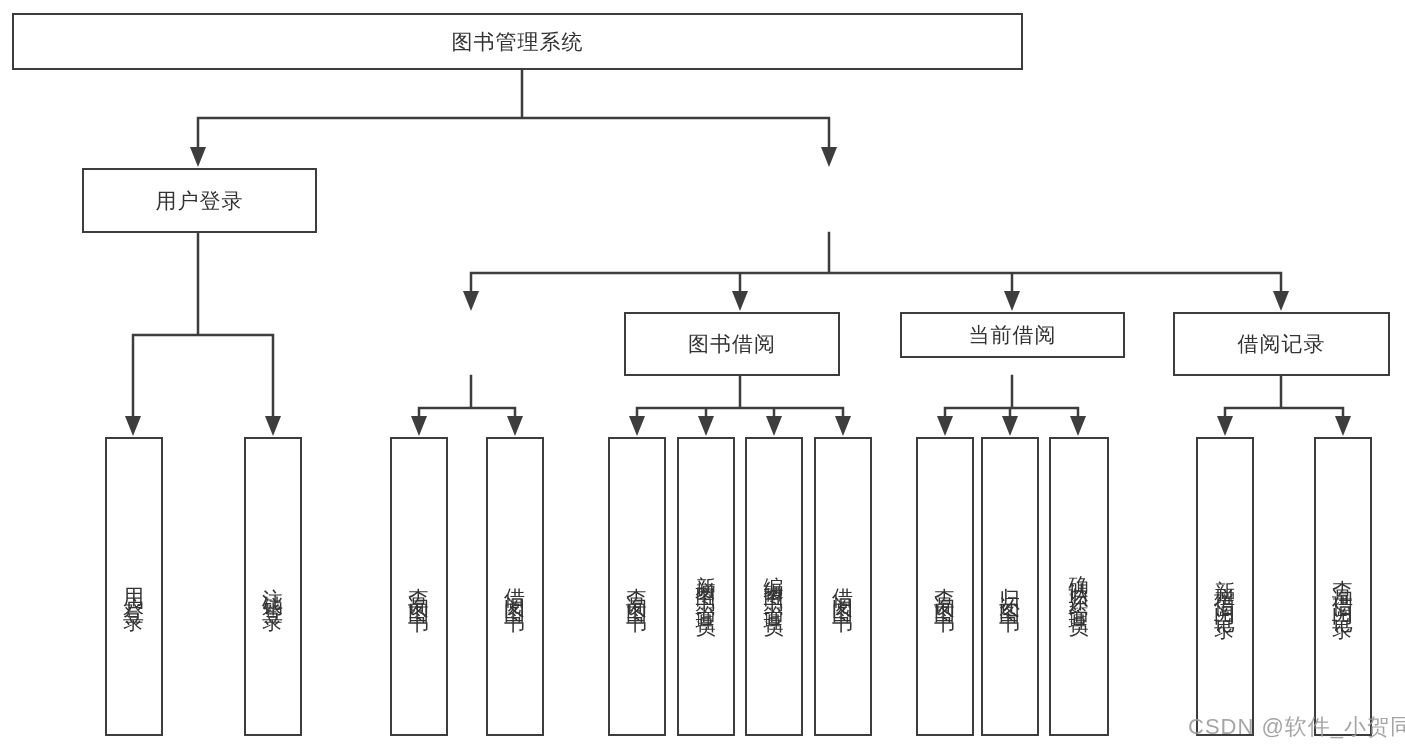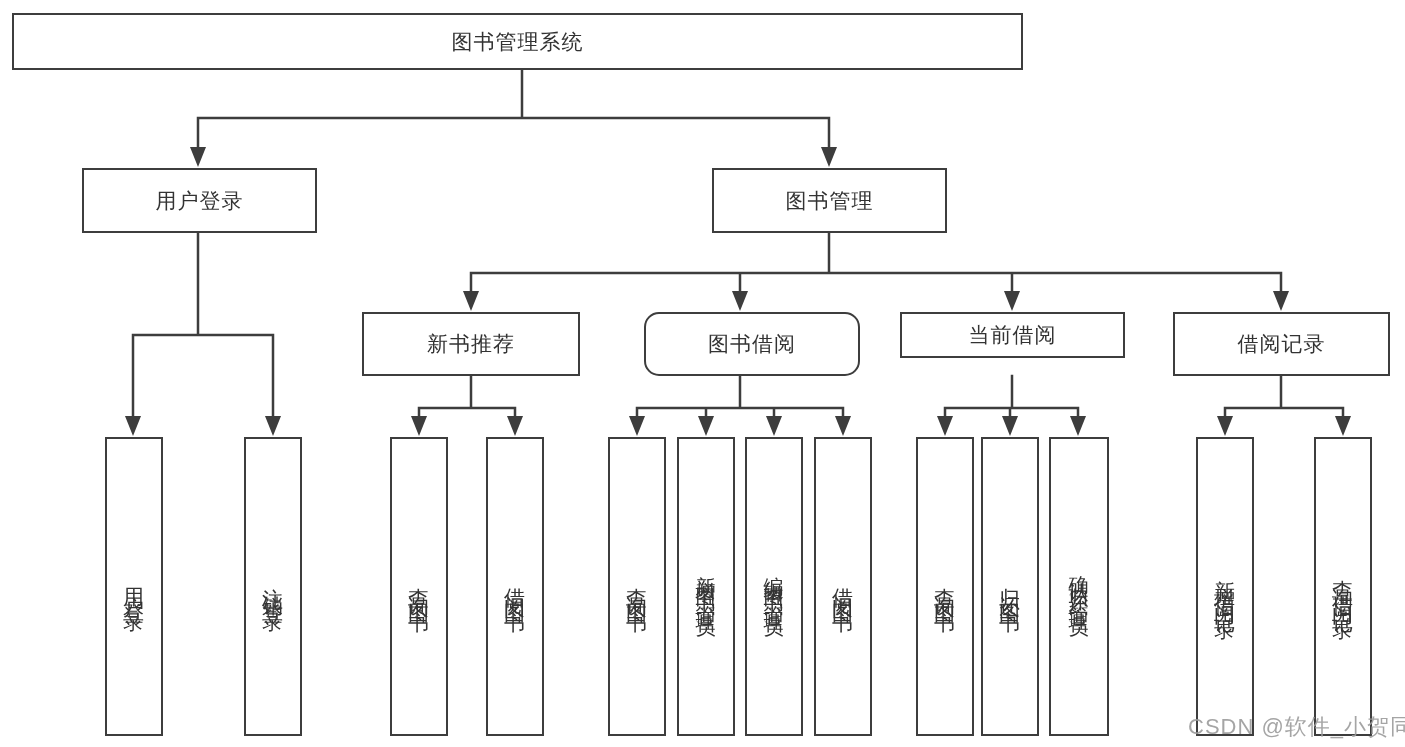--- a/index.html
+++ b/index.html
@@ -112,24 +112,22 @@
       <polygon points="1070,416 1086,416 1078,436"></polygon>
 
       <polygon points="1217,416 1233,416 1225,436"></polygon>
       <polygon points="1335,416 1351,416 1343,436"></polygon>
     </g>
   </svg>
 
   <div class="node hbox" style="left:12px; top:13px; width:1011px; height:57px;">图书管理系统</div>
 
   <div class="node hbox" style="left:82px; top:168px; width:235px; height:65px;">用户登录</div>
-  <div class="node hbox" style="left:712px; top:168px; width:235px; height:65px;">图书管理</div>
 
-  <div class="node hbox" style="left:362px; top:312px; width:218px; height:64px;">新书推荐</div>
-  <div class="node hbox" style="left:644px; top:312px; width:216px; height:64px;border-radius:15px;">图书借阅</div>
+  <div class="node hbox" style="left:624px; top:312px; width:216px; height:64px;">图书借阅</div>
   <div class="node hbox" style="left:900px; top:312px; width:225px; height:46px;">当前借阅</div>
   <div class="node hbox" style="left:1173px; top:312px; width:217px; height:64px;">借阅记录</div>
 
   <div class="node vbox" style="left:105px;">用户登录</div>
   <div class="node vbox" style="left:244px;">注销登录</div>
 
   <div class="node vbox" style="left:390px;">查询图书</div>
   <div class="node vbox" style="left:486px;">借阅图书</div>
 
   <div class="node vbox" style="left:608px;">查询图书</div>

